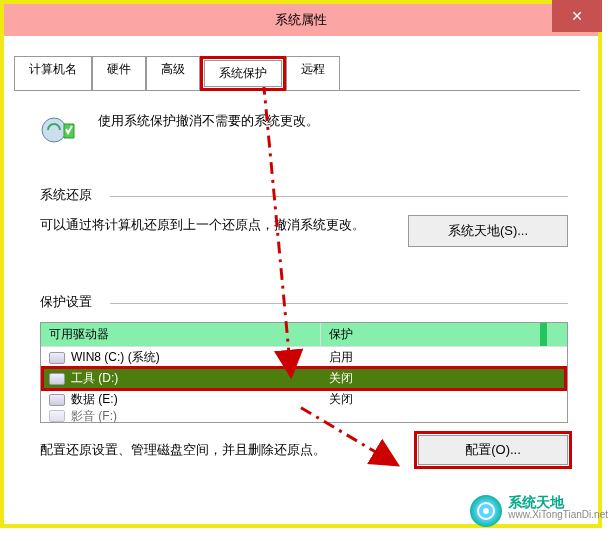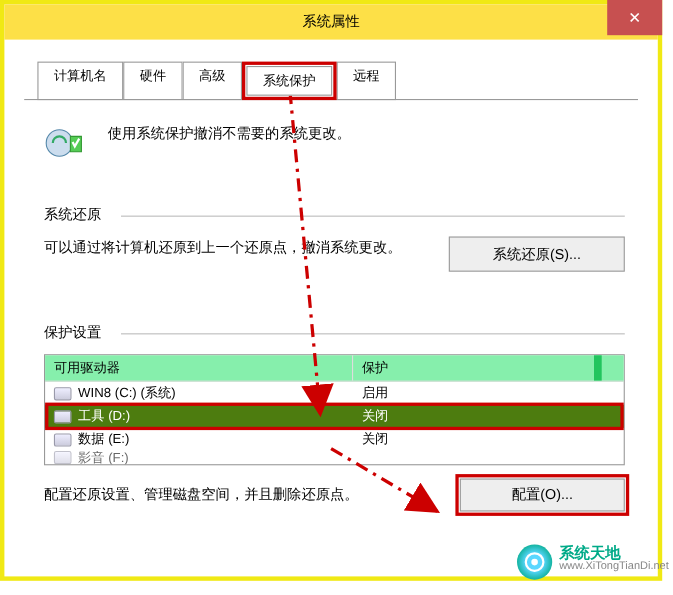--- a/index.html
+++ b/index.html
@@ -1,24 +1,24 @@
 <!DOCTYPE html>
 <html><head>
 <meta charset="utf-8">
 <style>
 * { box-sizing: border-box; margin: 0; padding: 0; font-family: "Microsoft YaHei", "SimSun", sans-serif; }
 body { background: #fff; width: 612px; height: 541px; position: relative; font-size: 12px; }
 
 .window { width: 602px; height: 528px; border: 4px solid #f0e914; position: relative; background: #fff; margin: 0; }
 
-.titlebar { height: 32px; background: #fde047; display: flex; align-items: center; justify-content: center; position: relative; }
+.titlebar { height: 32px; background: #fca5a5; display: flex; align-items: center; justify-content: center; position: relative; }
 .title { font-size: 13px; color: #000; }
 .close-btn { position: absolute; right: -4px; top: -4px; width: 50px; height: 32px; background: #c75050; color: #fff; display: flex; align-items: center; justify-content: center; font-size: 14px; }
 
-.tab-row { display: flex; padding-left: 30px; margin-top: 20px; gap: 0; }
+.tab-row { display: flex; padding-left: 10px; margin-top: 20px; gap: 0; }
 .tab { padding: 4px 14px; border: 1px solid #999; background: #fff; font-size: 12px; position: relative; }
 .tab.active { border-bottom: 1px solid #fff; z-index: 2; }
 .tab-sel { border: 3px solid #c00; padding: 1px; position: relative; z-index: 3; }
 .tab-sel .tab { border: 1px solid #999; }
 
 .panel-border { border-top: 1px solid #999; margin: 0 18px; position: relative; top: -1px; }
 
 .content { padding: 18px 30px 10px 36px; }
 
 .intro-row { display: flex; align-items: flex-start; gap: 18px; margin-bottom: 36px; }
@@ -93,21 +93,21 @@
           <path d="M26 19 L28 23 L32 16" fill="none" stroke="#fff" stroke-width="2"></path>
         </svg>
       </div>
       <div class="intro-text">使用系统保护撤消不需要的系统更改。</div>
     </div>
 
     <div class="group-label">系统还原</div>
     <div class="group-line"></div>
     <div class="restore-row">
       <div class="restore-text">可以通过将计算机还原到上一个还原点，撤消系统更改。</div>
-      <button class="big-button">系统还原(S)...</button>
+      <button class="big-button">系统天地(S)...</button>
     </div>
 
     <div class="group-label">保护设置</div>
     <div class="group-line2"></div>
 
     <div class="drive-list">
       <div class="drive-header">
         <div class="col1">可用驱动器</div>
         <div class="col2">保护</div>
         <div class="col3"></div>

